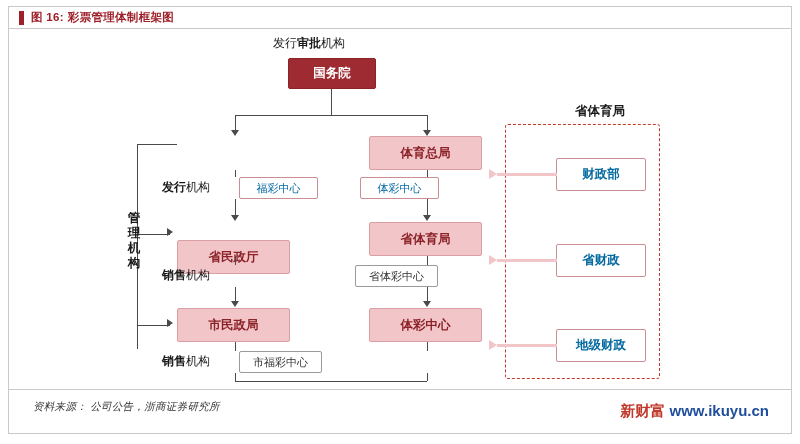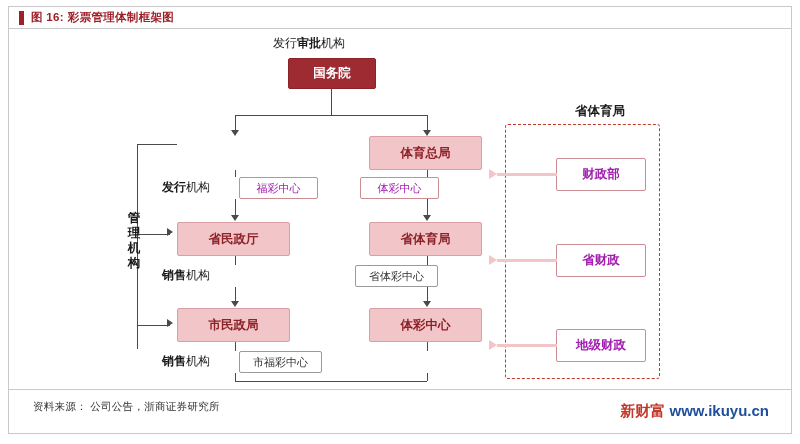--- a/index.html
+++ b/index.html
@@ -29,21 +29,21 @@
 
   
   .box{
     position:absolute;box-sizing:border-box;
     display:flex;align-items:center;justify-content:center;
     font-size:12.5px;font-weight:bold;
     border-radius:2px;
   }
   .box-dark{background:#9e2b31;color:#ffffff;border:1px solid #8c2329;}
   .box-rose{background:#f2c5c8;color:#8c2329;border:1px solid #d9a0a4;}
-  .box-white{background:#ffffff;color:#a21caf;border:1px solid #c98d92;font-weight:normal;font-size:11px;text-align:center;}
+  .box-white{background:#ffffff;color:#0369a1;border:1px solid #c98d92;font-weight:normal;font-size:11px;text-align:center;}
   .box-plain{background:#ffffff;color:#333333;border:1px solid #9a9a9a;font-weight:normal;font-size:11px;}
 
   
   .lbl{position:absolute;font-size:12px;color:#1a1a1a;white-space:nowrap;}
   .lbl b{font-weight:bold;}
   .lbl-vert{
     position:absolute;font-size:12.5px;font-weight:bold;color:#1a1a1a;
     width:14px;line-height:15px;text-align:center;
   }
 
@@ -69,21 +69,21 @@
   }
   .supervise-label{
     position:absolute;font-size:12.5px;font-weight:bold;color:#1a1a1a;
   }
 
   .source{
     position:absolute;left:9px;top:389px;width:782px;height:44px;
     border-top:1px solid #c9c9c9;box-sizing:border-box;
   }
   .source-text{
-    position:absolute;left:24px;top:10px;font-size:10.5px;color:#333;letter-spacing:.3px;
+    position:absolute;left:24px;top:10px;font-size:10.5px;color:#333;letter-spacing:.3px;font-style:italic;
   }
   .watermark{
     position:absolute;right:22px;top:12px;font-size:15px;font-weight:bold;
   }
   .wm-red{color:#c0392b;}
   .wm-blue{color:#1f4e9c;}
 </style>
 </head>
 <body>
 
@@ -126,21 +126,21 @@
   <div class="arrow-right-pink" style="left:480px;top:226px;transform:rotate(180deg);"></div>
 
   <div class="ln-pink" style="left:488px;top:315px;width:60px;"></div>
   <div class="arrow-right-pink" style="left:480px;top:311px;transform:rotate(180deg);"></div>
 
   <div class="box box-rose" style="left:360px;top:107px;width:113px;height:34px;">体育总局</div>
 
   <div class="box box-white" style="left:230px;top:148px;width:79px;height:22px;">福彩中心</div>
   <div class="box box-white" style="left:351px;top:148px;width:79px;height:22px;">体彩中心</div>
 
-  <div class="box box-rose" style="left:168px;top:193px;width:113px;height:34px;">省民政厅</div>
+  <div class="box box-rose" style="left:168px;top:211px;width:113px;height:34px;">省民政厅</div>
   <div class="box box-rose" style="left:360px;top:193px;width:113px;height:34px;">省体育局</div>
 
   <div class="box box-rose" style="left:168px;top:279px;width:113px;height:34px;">市民政局</div>
 
   <div class="box box-plain" style="left:346px;top:236px;width:83px;height:22px;">省体彩中心</div>
   <div class="box box-rose" style="left:360px;top:279px;width:113px;height:34px;">体彩中心</div>
 
   <div class="box box-plain" style="left:230px;top:322px;width:83px;height:22px;">市福彩中心</div>
 
   <div class="ln ln-v" style="left:226px;top:170px;height:17px;"></div>

